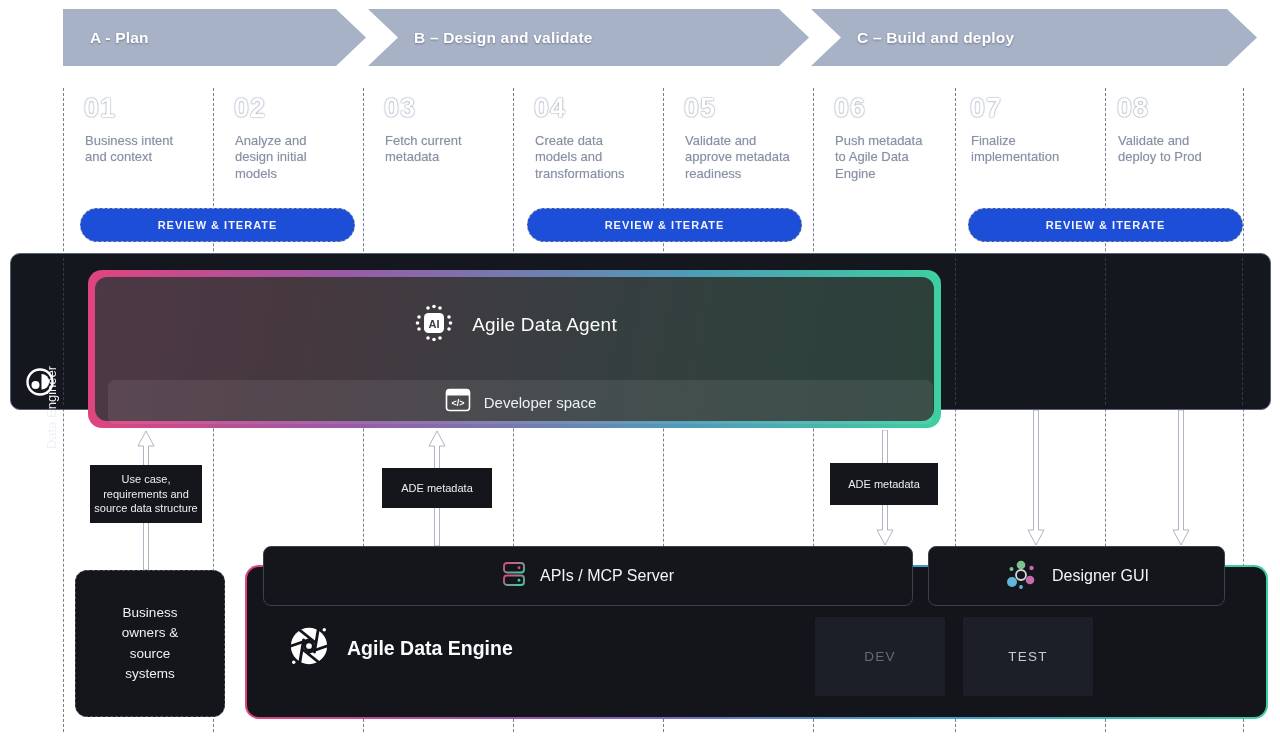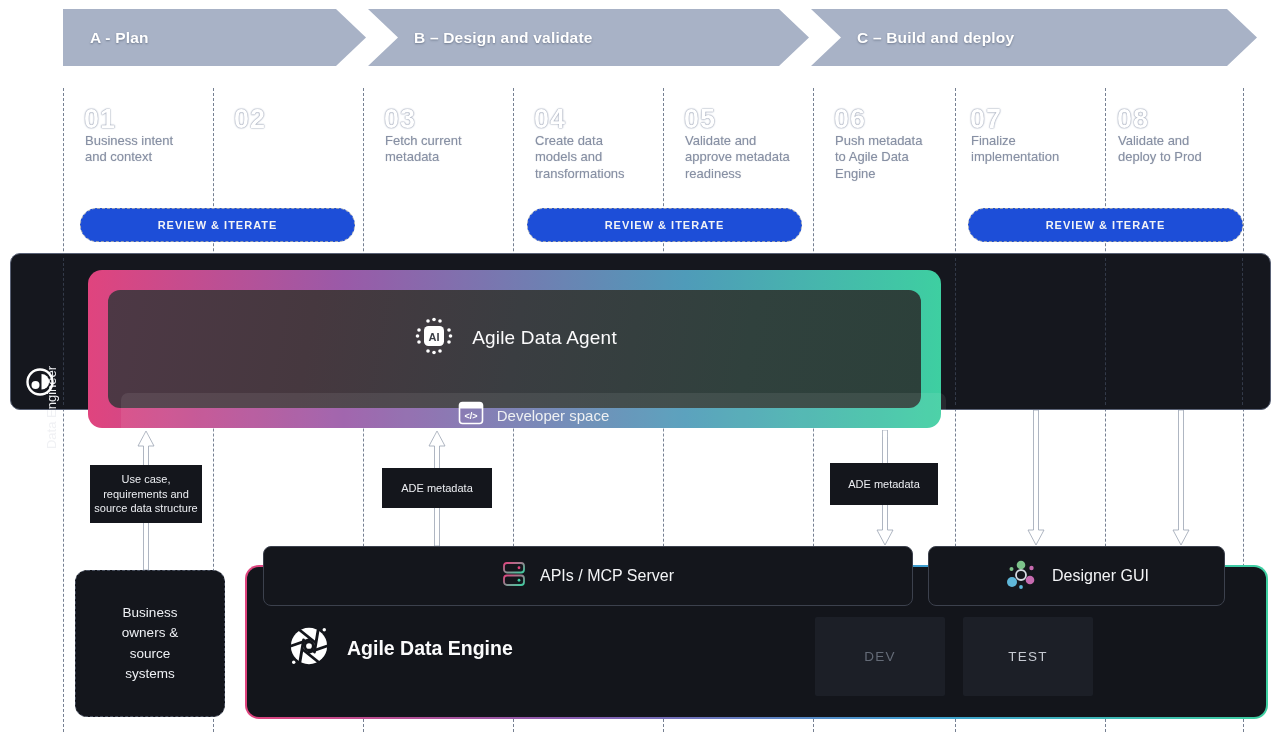--- a/index.html
+++ b/index.html
@@ -13,40 +13,40 @@
   
   .chevron { position:absolute; top:9px; height:57px; background:#a8b2c6;
              display:flex; align-items:center; color:#fff; font-weight:700;
              font-size:15.5px; letter-spacing:.2px;
              text-shadow:0 1px 2px rgba(45,55,75,.45); }
   .chev-a { clip-path:polygon(0 0, calc(100% - 30px) 0, 100% 50%, calc(100% - 30px) 100%, 0 100%); padding-left:27px; }
   .chev-n { clip-path:polygon(0 0, calc(100% - 30px) 0, 100% 50%, calc(100% - 30px) 100%, 0 100%, 30px 50%); padding-left:46px; }
 
   
   .step-num { position:absolute; top:93px; font-size:27px; font-weight:700; color:#fff;
-              letter-spacing:1px; text-shadow:0 0 1px #79839a, 0 0 2px #98a2b6;margin-top:11px; }
+              letter-spacing:1px; text-shadow:0 0 1px #79839a, 0 0 2px #98a2b6; }
   .step-desc { position:absolute; top:133px; width:138px; font-size:13px; line-height:1.25;
                color:#8790a4; white-space:pre-line; text-shadow:0 0 1px rgba(90,100,120,.35); }
 
   
   .pill { position:absolute; top:208px; width:275px; height:34px; border-radius:17px;
           background:#1d4ed8; border:1px dashed #99a1b1;
           display:flex; align-items:center; justify-content:center;
           color:#f2f3f6; font-size:11px; font-weight:600; letter-spacing:1px; }
 
   
   .band { position:absolute; left:10px; top:253px; width:1261px; height:157px;
           background:#15171e; border:1.5px solid #596175; border-radius:10px; }
   .lane-label { position:absolute; left:-24px; top:146px; width:128px; text-align:center;
                 transform:rotate(-90deg); transform-origin:center; color:#f0f1f4; font-size:13px; }
   .lane-icon { position:absolute; left:14px; top:113px; }
 
   
   .agent-border { position:absolute; left:88px; top:270px; width:853px; height:158px;
-                  border-radius:14px; padding:20px;
+                  border-radius:14px; padding:7px;
                   background:linear-gradient(90deg,#e0447e 0%, #9a5aa8 30%, #4f9bb9 70%, #3ecfa1 100%); }
   .agent-inner { width:100%; height:100%; border-radius:12px;
                  background:linear-gradient(100deg,#4d3845 0%, #46383f 25%, #3a3d41 50%, #30413d 78%, #2c403a 100%); position:relative; }
   .agent-head { position:absolute; left:0; right:0; top:24px; height:48px;
                 display:flex; align-items:center; justify-content:center; gap:16px; }
   .agent-title { color:#fbfbfc; font-size:19px; font-weight:500; letter-spacing:.2px; }
   .dev-bar { position:absolute; left:13px; top:103px; width:825px; height:44px; border-radius:7px;
              background:rgba(255,255,255,.08);
              display:flex; align-items:center; justify-content:center; gap:13px; }
   .dev-label { color:#eef0f2; font-size:15px; }
@@ -105,20 +105,23 @@
     <span>B – Design and validate</span>
   </div>
   <div class="chevron chev-n" style="left:811px; width:446px;">
     <span>C – Build and deploy</span>
   </div>
 
   <div class="step-num" style="left:84px">01</div>
   <div class="step-desc" style="left:85px">Business intent
 and context</div>
   <div class="step-num" style="left:234px">02</div>
+  <div class="step-desc" style="left:235px">Analyze and
+design initial
+models</div>
   <div class="step-num" style="left:384px">03</div>
   <div class="step-desc" style="left:385px">Fetch current
 metadata</div>
   <div class="step-num" style="left:534px">04</div>
   <div class="step-desc" style="left:535px">Create data
 models and
 transformations</div>
   <div class="step-num" style="left:684px">05</div>
   <div class="step-desc" style="left:685px">Validate and
 approve metadata

